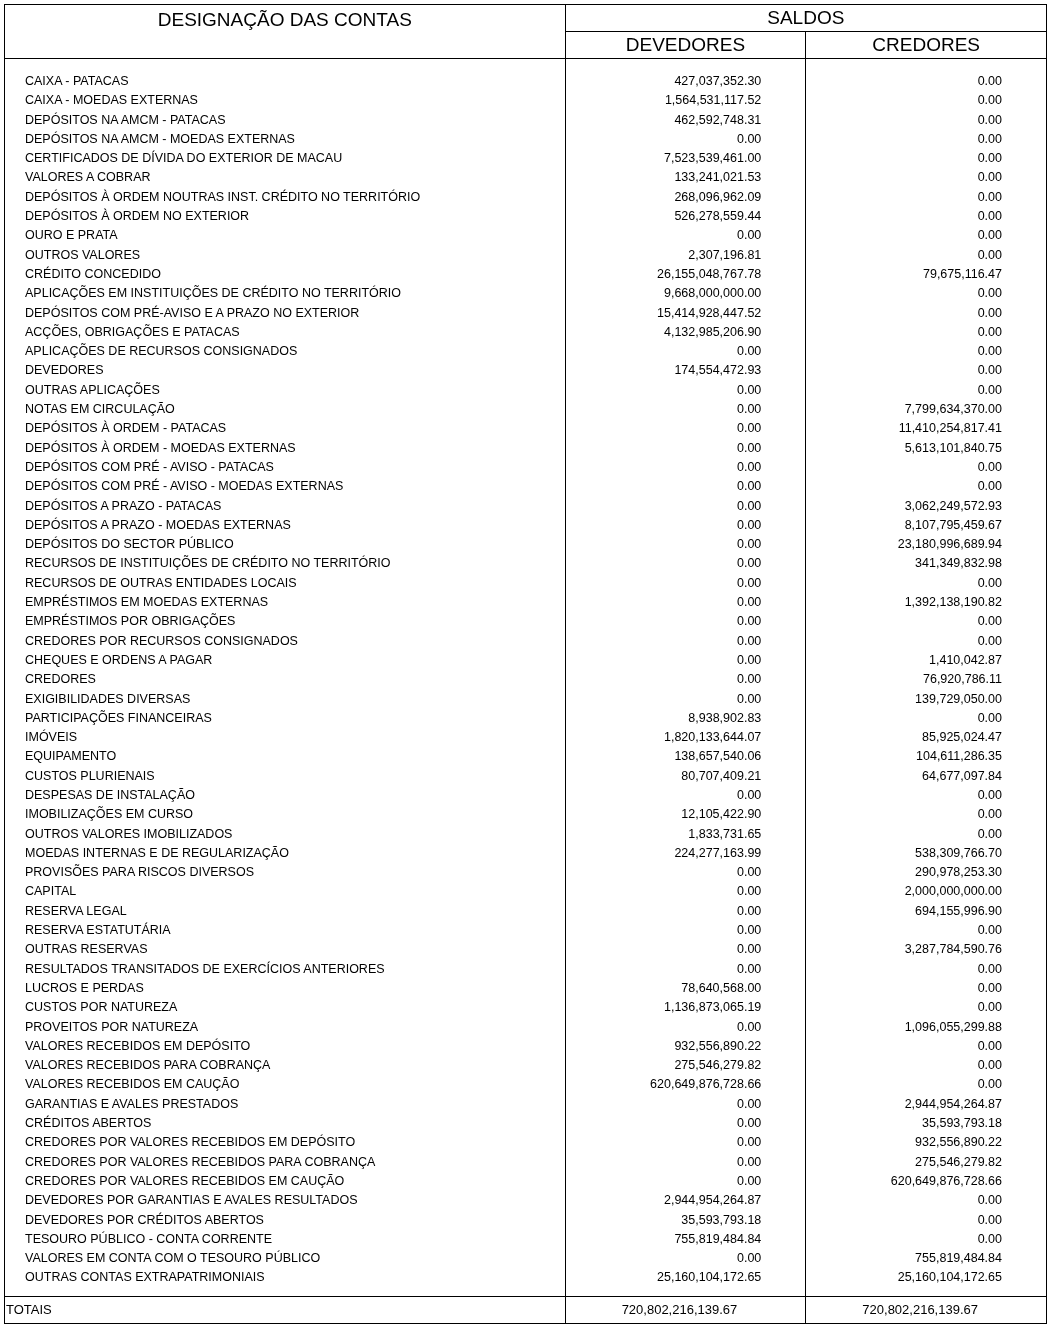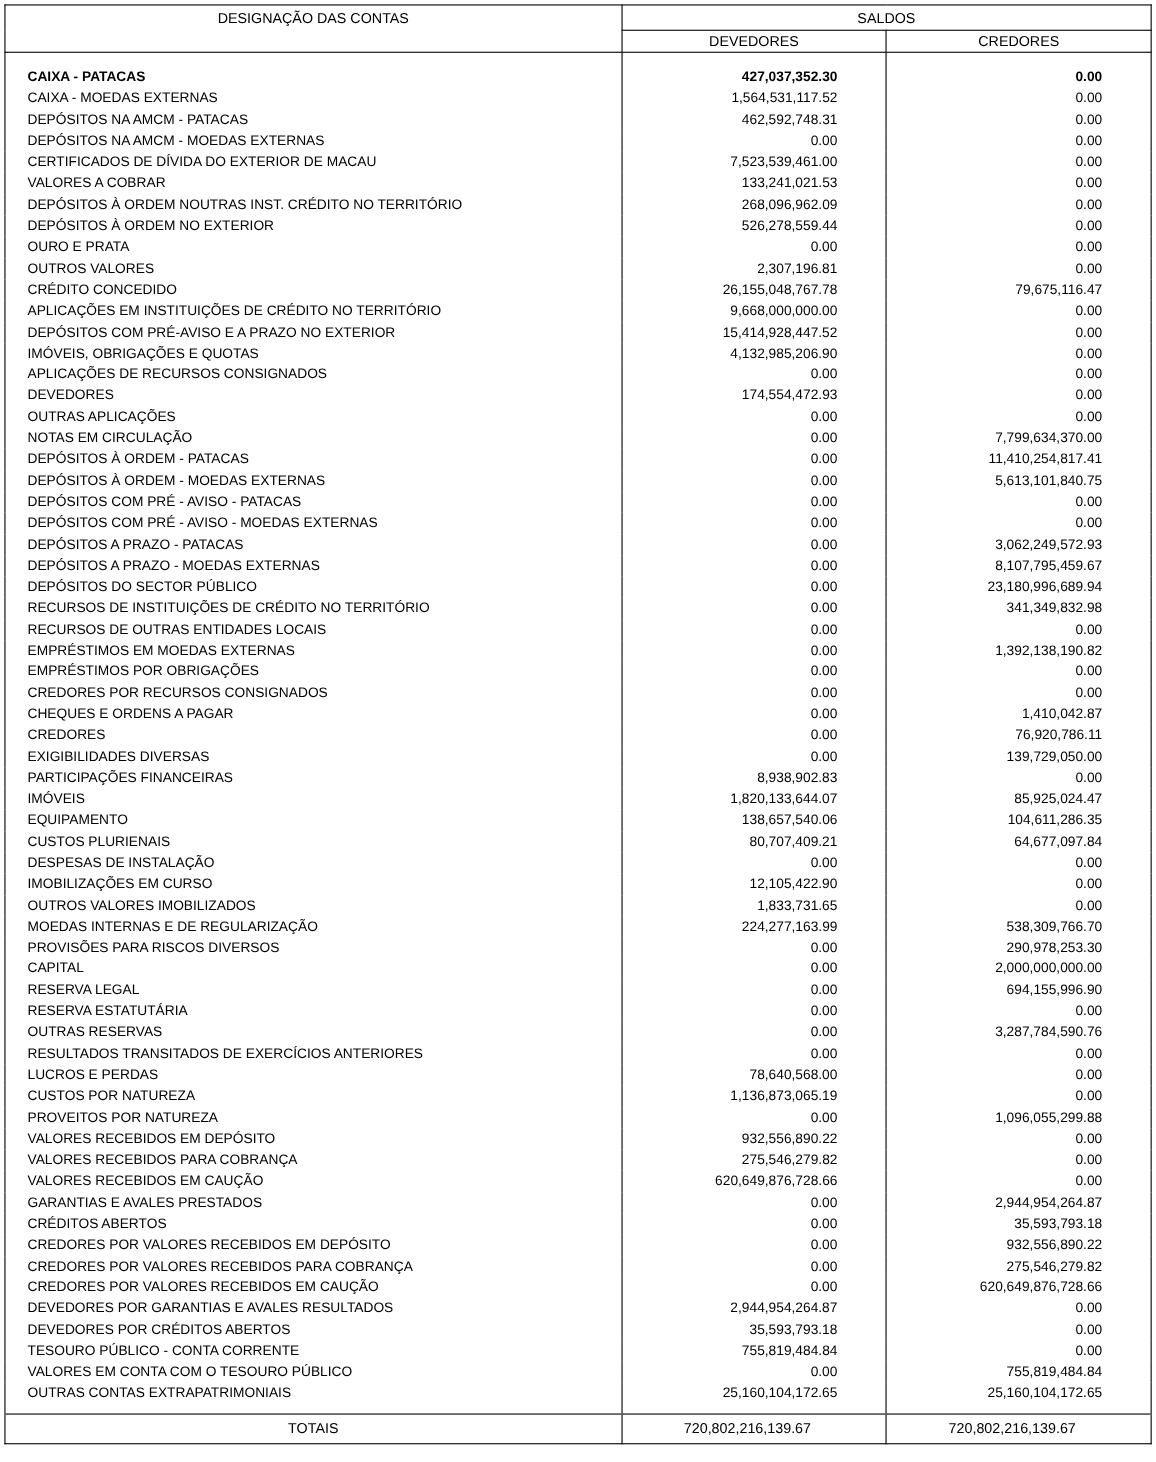--- a/index.html
+++ b/index.html
@@ -18,49 +18,49 @@
     table-layout: fixed;
     font-size: 12.5px;
   }
   col.c-name { width: 53.8%; }
   col.c-dev  { width: 23.1%; }
   col.c-cred { width: 23.1%; }
 
   th {
     border: 1px solid #000;
     font-weight: normal;
-    font-size: 13px;
+    font-size: 19px;
     text-align: center;
     padding: 2px 0;
   }
   th.designacao { vertical-align: top; padding-top: 4px; }
   tr.hrow1 th { height: 18px; }
   tr.hrow2 th { height: 15px; }
 
   tbody td {
     border-left: 1px solid #000;
     border-right: 1px solid #000;
     border-top: none;
     border-bottom: none;
     padding: 0;
     line-height: 19.3px;
     white-space: nowrap;
     overflow: hidden;
   }
   tbody td.name-cell { padding-left: 20px; }
   tbody td.num-cell  { text-align: right; padding-right: 44px; }
-  tbody tr:first-child td { padding-top: 13px; font-weight: bold; }
+  tbody tr:first-child td { padding-top: 13px; }
   tbody tr:last-child td  { padding-bottom: 8px; }
 
   tfoot td {
     border: 1px solid #000;
     height: 24px;
     font-size: 13px;
   }
-  tfoot td.totals-label { text-align: center; }
+  tfoot td.totals-label { }
   tfoot td.num-cell { text-align: right; padding-right: 68px; }
 </style>
 </head>
 <body>
 
 <div class="page">
   <table class="sheet">
     <colgroup>
       <col class="c-name">
       <col class="c-dev">
@@ -137,21 +137,21 @@
           <td class="name-cell">APLICAÇÕES EM INSTITUIÇÕES DE CRÉDITO NO TERRITÓRIO</td>
           <td class="num-cell">9,668,000,000.00</td>
           <td class="num-cell">0.00</td>
         </tr>
         <tr>
           <td class="name-cell">DEPÓSITOS COM PRÉ-AVISO E A PRAZO NO EXTERIOR</td>
           <td class="num-cell">15,414,928,447.52</td>
           <td class="num-cell">0.00</td>
         </tr>
         <tr>
-          <td class="name-cell">IMÓVEIS, OBRIGAÇÕES E QUOTAS</td>
+          <td class="name-cell">ACÇÕES, OBRIGAÇÕES E PATACAS</td>
           <td class="num-cell">4,132,985,206.90</td>
           <td class="num-cell">0.00</td>
         </tr>
         <tr>
           <td class="name-cell">APLICAÇÕES DE RECURSOS CONSIGNADOS</td>
           <td class="num-cell">0.00</td>
           <td class="num-cell">0.00</td>
         </tr>
         <tr>
           <td class="name-cell">DEVEDORES</td>

